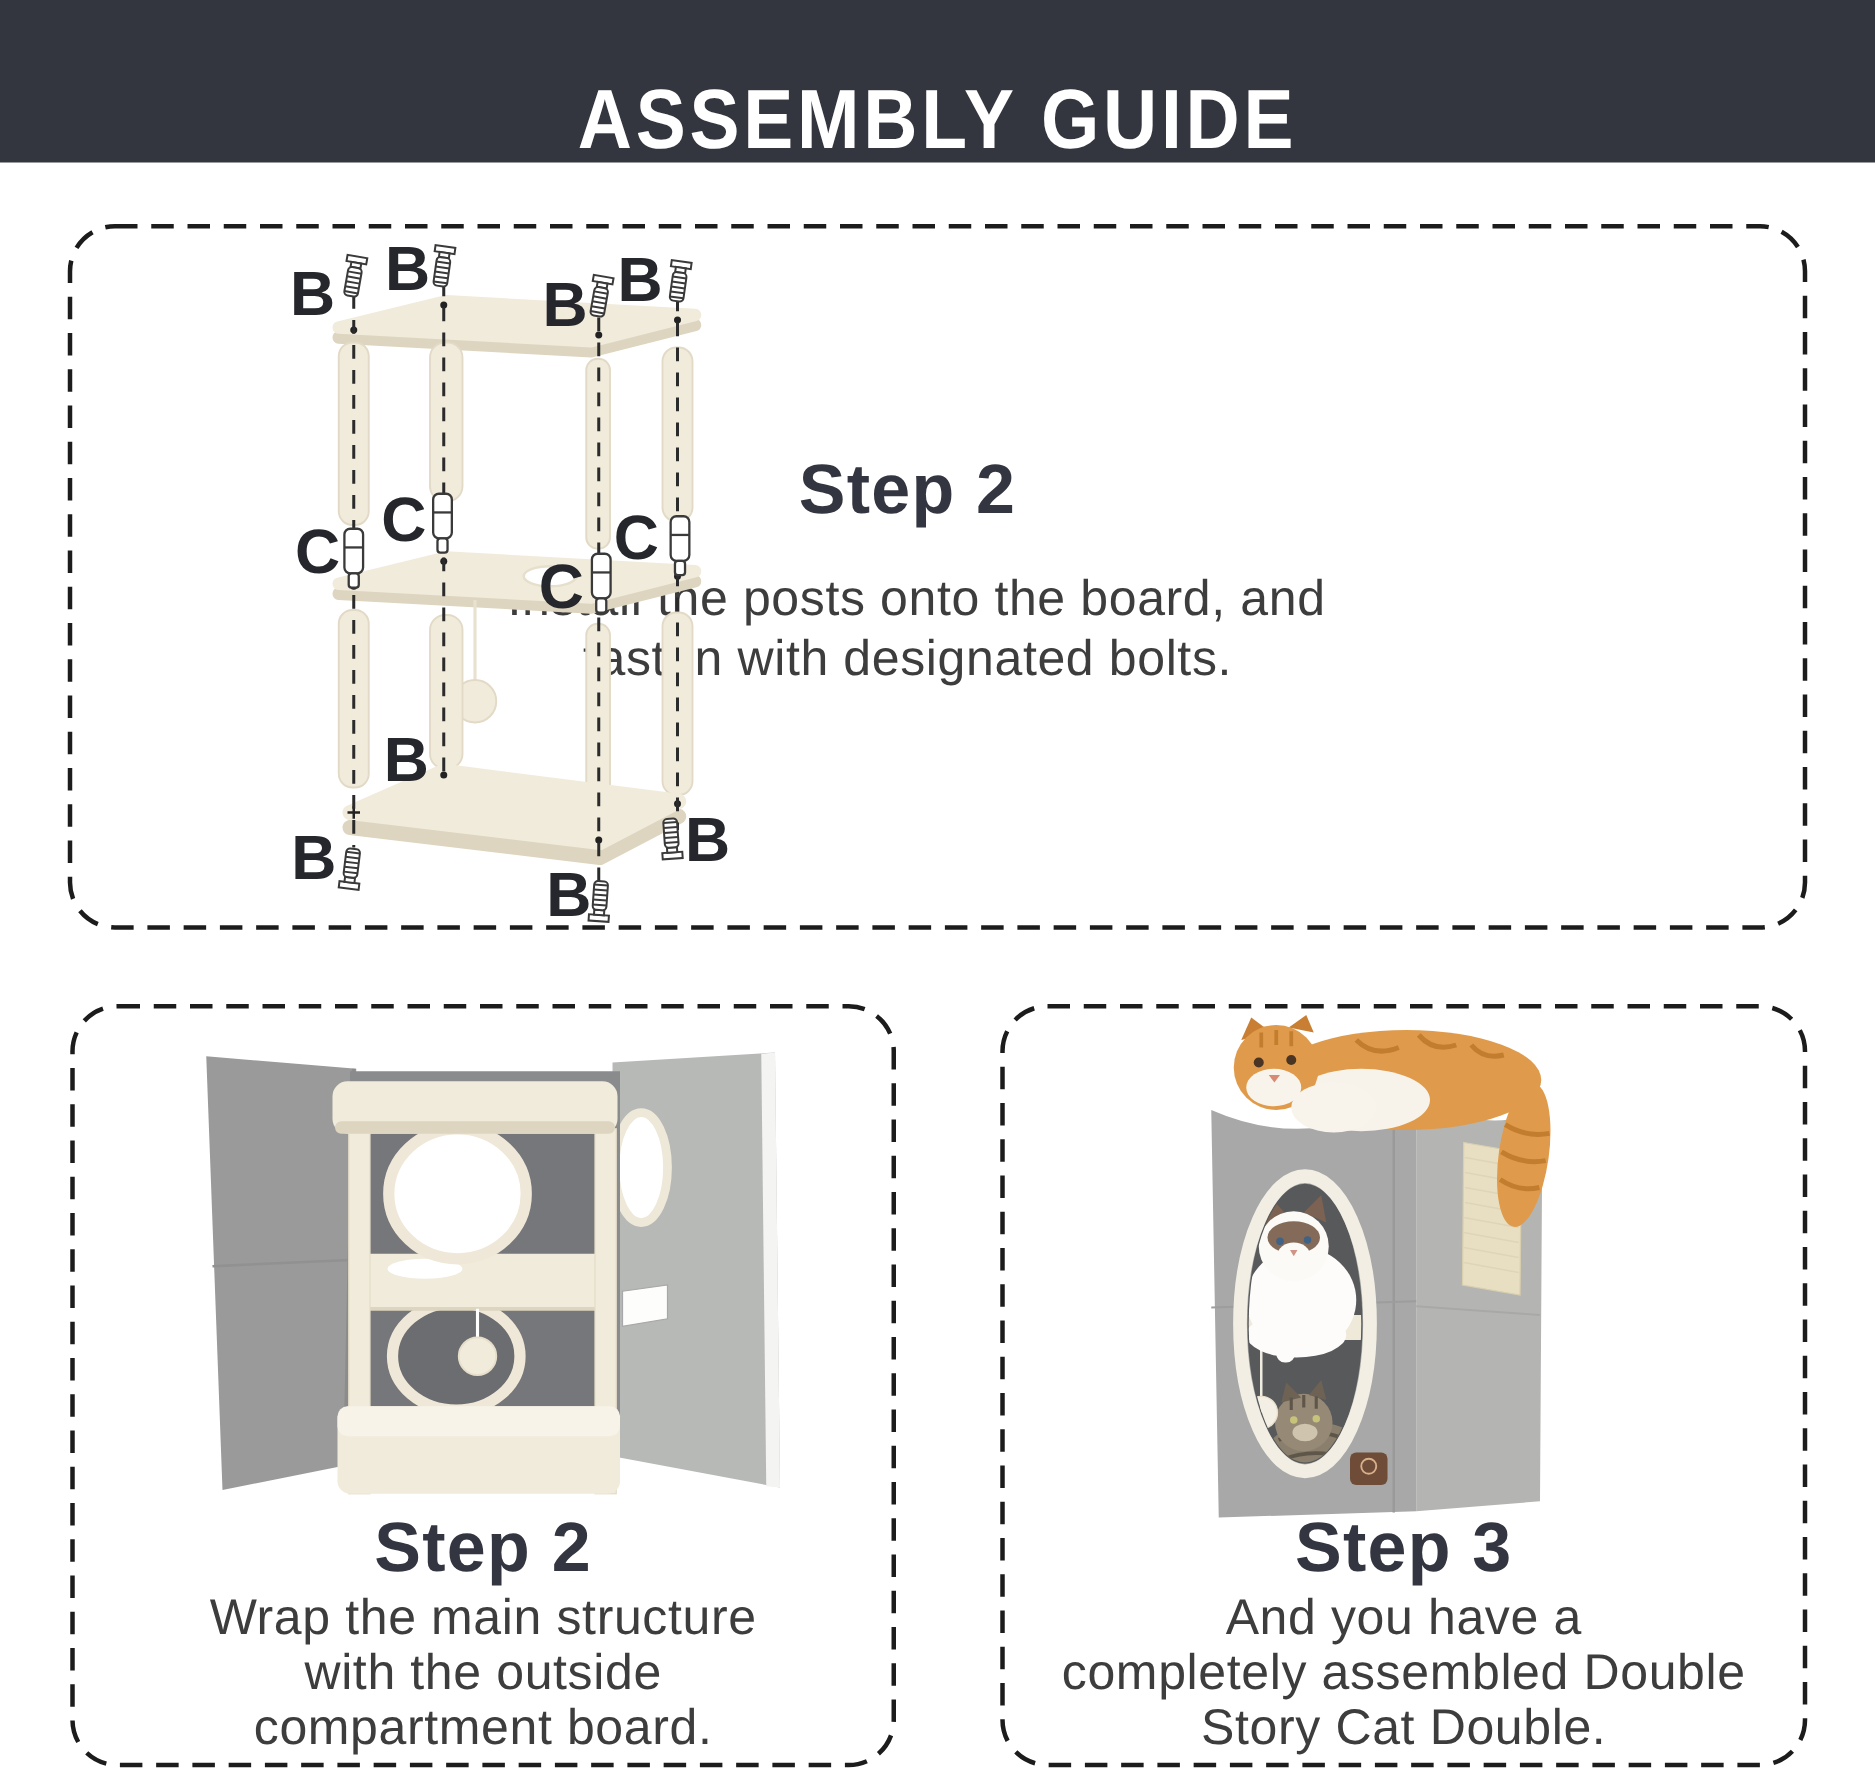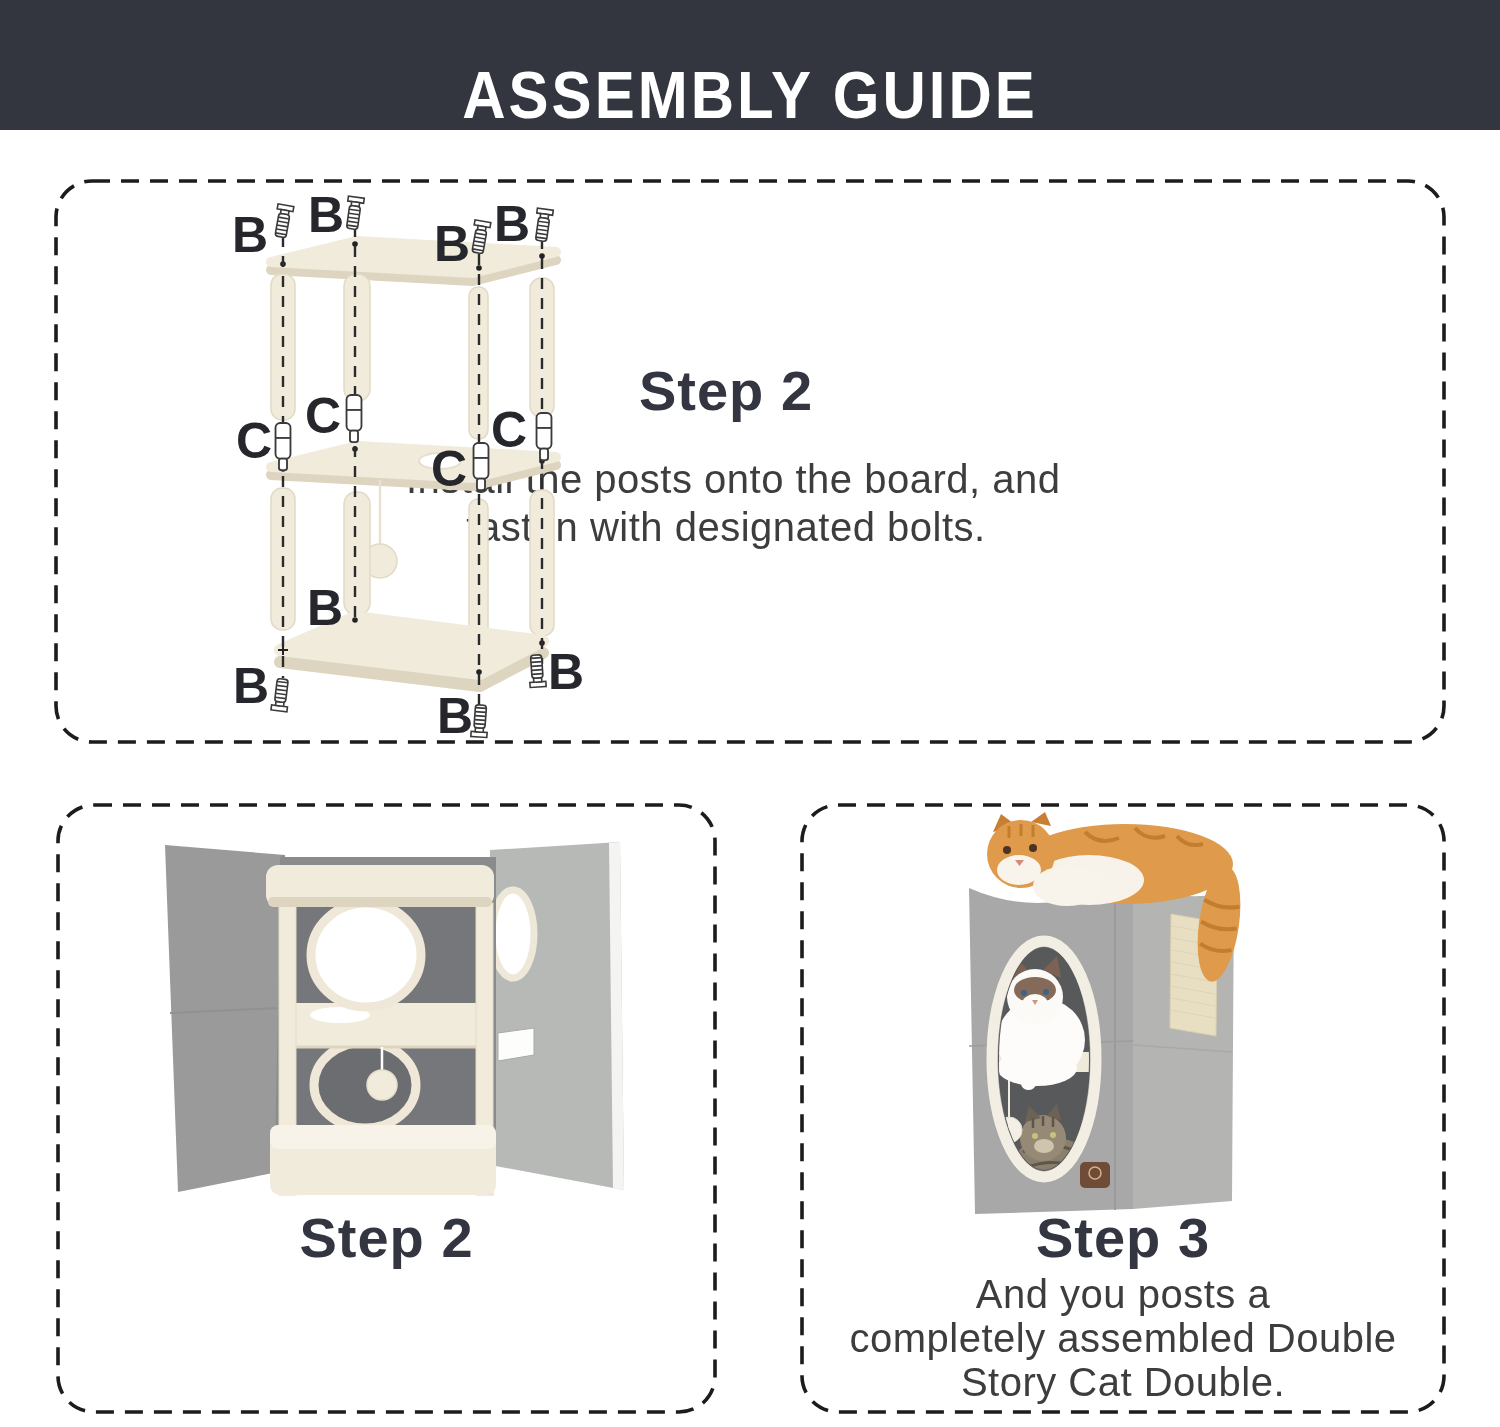--- a/index.html
+++ b/index.html
@@ -209,20 +209,25 @@
         <rect x="139" y="70" width="17" height="292" style="fill:var(--cream,#f1ebdb)" stroke="#e4dcc8"></rect>
         <rect x="336" y="70" width="17" height="292" style="fill:var(--cream,#f1ebdb)" stroke="#e4dcc8"></rect>
         <rect x="126" y="32" width="228" height="42" rx="12" style="fill:var(--cream,#f1ebdb)"></rect>
         <rect x="128" y="64" width="224" height="10" rx="5" style="fill:var(--cream_shade,#ddd5bf)"></rect>
         <rect x="130" y="292" width="226" height="70" rx="10" style="fill:var(--cream,#f1ebdb)"></rect>
         <rect x="130" y="292" width="226" height="24" rx="8" fill="#f7f3e8"></rect>
       </g>
     </svg>
 
     <div class="step-title" style="left:0;top:403px;">Step 2</div>
+    <div class="step-body body-23" style="left:0;top:470px;">
+      <div class="line">Wrap the main structure</div>
+      <div class="line">with the outside</div>
+      <div class="line">compartment board.</div>
+    </div>
   </section>
 
   <section class="step-box" style="left:799px;top:802px;width:648px;height:613px;">
     <svg class="border-svg" width="648" height="613">
       <rect x="3" y="3" width="642" height="607" rx="36" fill="none" style="stroke:var(--border,#1c1c1c)" stroke-width="3.6" stroke-dasharray="18 11"></rect>
     </svg>
 
     <svg class="illus" style="left:166px;top:10px;" width="300" height="410" viewBox="0 0 300 410">
       <defs>
         <clipPath id="ovalClip">
@@ -295,19 +300,19 @@
         <ellipse cx="54" cy="58" rx="22" ry="15" fill="#f8f4ec"></ellipse>
         <circle cx="42" cy="38" r="4" fill="#4a3423"></circle>
           <circle cx="68" cy="36" r="4" fill="#4a3423"></circle>
         <path d="M50,48 l9,0 l-4.5,6 z" fill="#d98a74"></path>
         <ellipse cx="102" cy="74" rx="34" ry="20" fill="#f8f4ec"></ellipse>
       </g>
     </svg>
 
     <div class="step-title" style="left:0;top:403px;">Step 3</div>
     <div class="step-body body-23" style="left:0;top:470px;">
-      <div class="line">And you posts a</div>
+      <div class="line">And you have a</div>
       <div class="line">completely assembled Double</div>
       <div class="line">Story Cat Double.</div>
     </div>
   </section>
 
 </div>
 
 </body></html>

